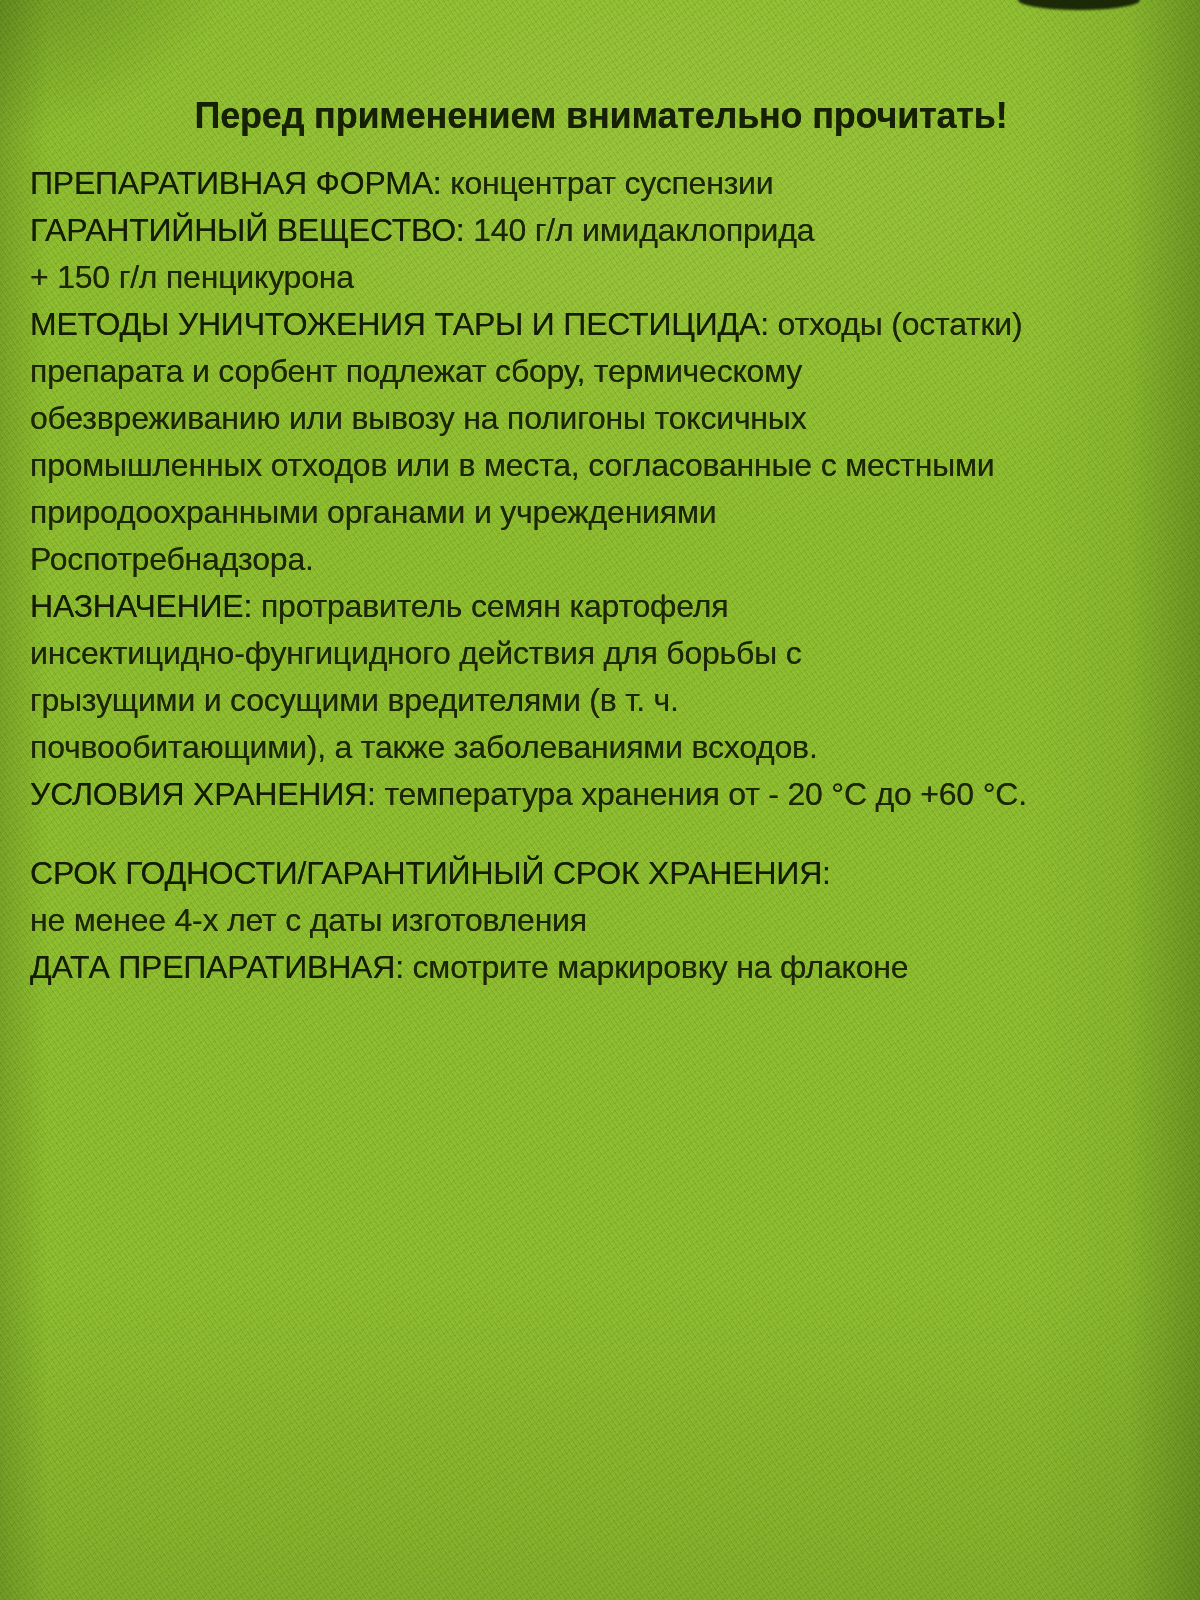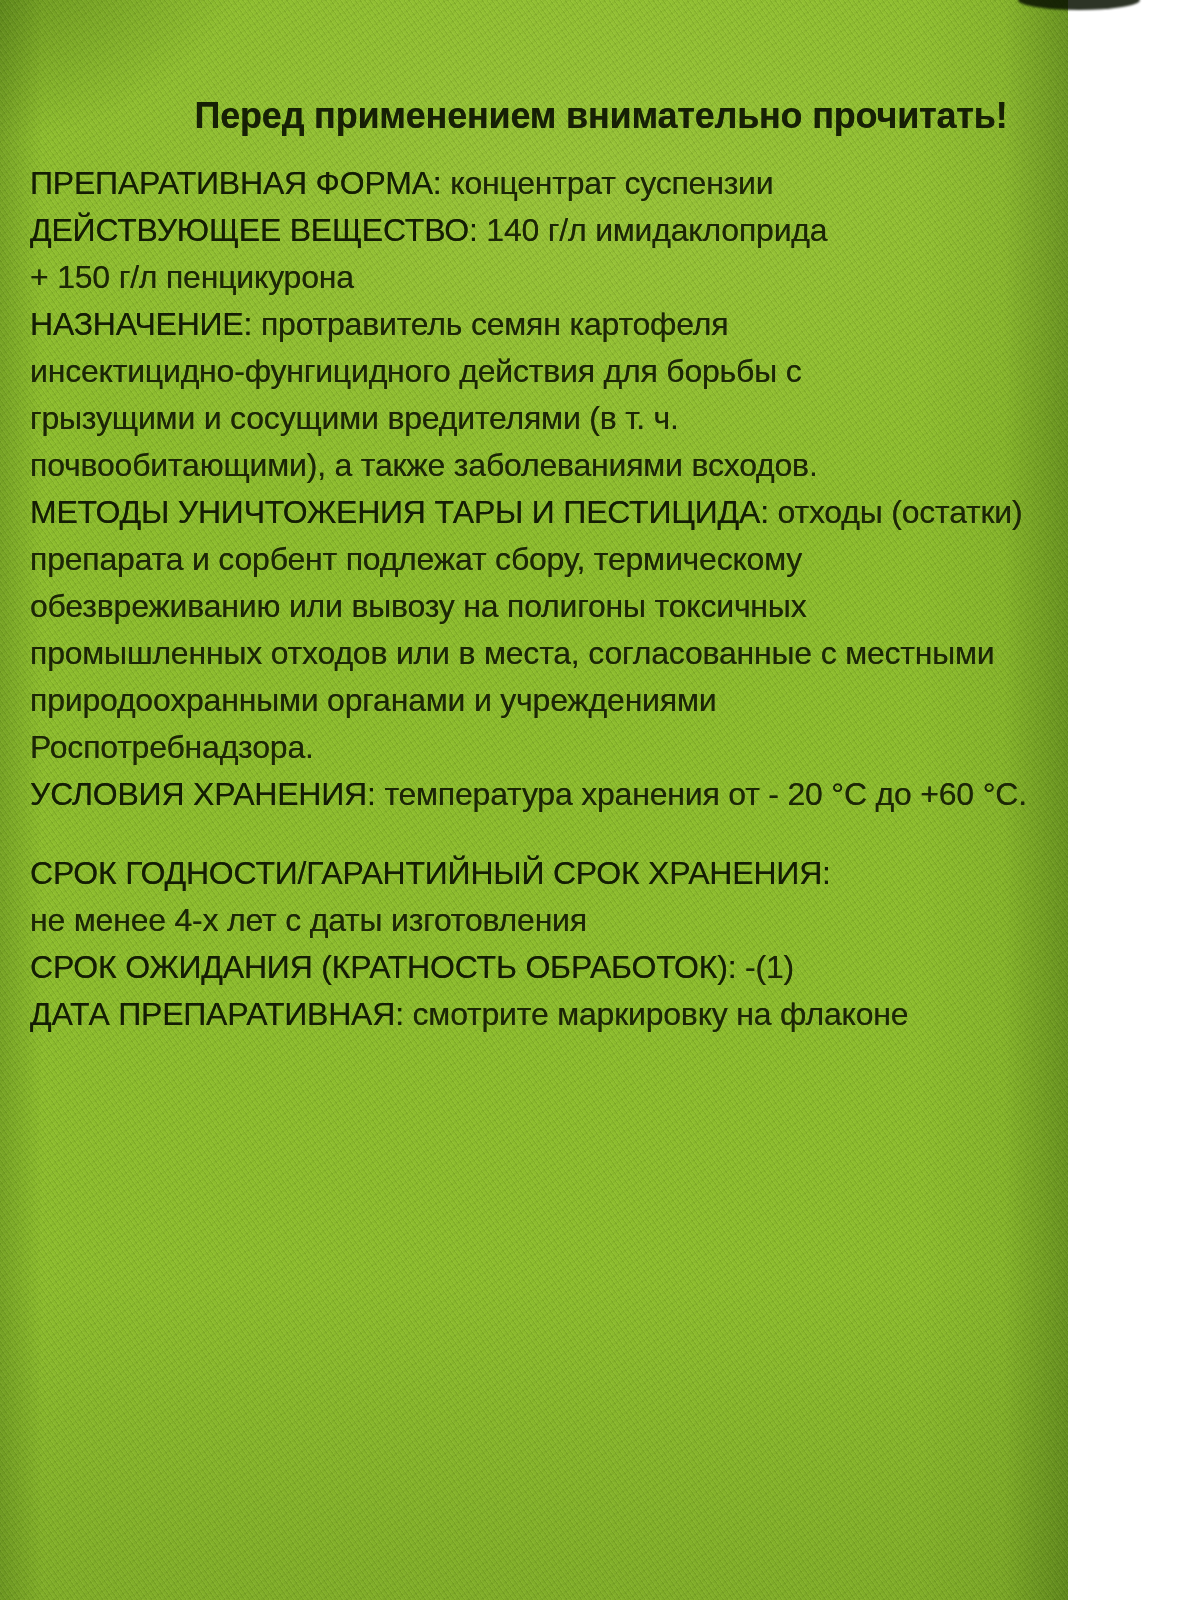--- a/index.html
+++ b/index.html
@@ -5,35 +5,34 @@
   html, body {
     margin: 0;
     padding: 0;
     width: 1200px;
     height: 1600px;
     overflow: hidden;
   }
 
   .label-photo {
     position: relative;
-    width: 1024px;
+    width: 1200px;
     height: 1600px;
     background-color: #8dbd2e;
     background-image:
       
       radial-gradient(ellipse 900px 500px at 55% 12%, rgba(255,255,160,0.10), rgba(255,255,160,0) 70%),
       
       radial-gradient(ellipse 420px 300px at -4% -4%, rgba(25,55,0,0.38), rgba(25,55,0,0) 70%),
       
       linear-gradient(to left, rgba(20,50,0,0.30), rgba(20,50,0,0.06) 6%, rgba(20,50,0,0) 14%),
       
       linear-gradient(to right, rgba(20,50,0,0.18), rgba(20,50,0,0) 4%),
       
       linear-gradient(to bottom, rgba(0,0,0,0) 80%, rgba(20,40,0,0.10) 100%);
-    padding-left: 44px;
   }
 
   
   .texture {
     position: absolute;
     inset: 0;
     background-image:
       repeating-linear-gradient(55deg,
         rgba(30,50,0,0.10) 0px, rgba(30,50,0,0.10) 1px,
         rgba(255,255,180,0.05) 1px, rgba(255,255,180,0.05) 2px,
@@ -113,39 +112,38 @@
 <div class="label-photo">
   <div class="texture"></div>
   <div class="top-notch"></div>
 
   <div class="content">
 
     <h1 class="notice">Перед применением внимательно прочитать!</h1>
 
     <p class="section"><span class="lbl">ПРЕПАРАТИВНАЯ ФОРМА:</span><span class="txt">концентрат суспензии</span></p>
 
-    <p class="section"><span class="lbl">ДЕЙСТВУЮЩЕЕ ВЕЩЕСТВО:</span><span class="txt">140 г/л имидаклоприда
+    <p class="section"><span class="lbl">ГАРАНТИЙНЫЙ ВЕЩЕСТВО:</span><span class="txt">140 г/л имидаклоприда
 + 150 г/л пенцикурона</span></p>
-
-    <p class="section"><span class="lbl">НАЗНАЧЕНИЕ:</span><span class="txt">протравитель семян картофеля
-инсектицидно-фунгицидного действия для борьбы с
-грызущими и сосущими вредителями (в т. ч.
-почвообитающими), а также заболеваниями всходов.</span></p>
 
     <p class="section"><span class="lbl">МЕТОДЫ УНИЧТОЖЕНИЯ ТАРЫ И ПЕСТИЦИДА:</span><span class="txt">отходы (остатки)
 препарата и сорбент подлежат сбору, термическому
 обезвреживанию или вывозу на полигоны токсичных
 промышленных отходов или в места, согласованные с местными
 природоохранными органами и учреждениями
 Роспотребнадзора.</span></p>
 
+    <p class="section"><span class="lbl">НАЗНАЧЕНИЕ:</span><span class="txt">протравитель семян картофеля
+инсектицидно-фунгицидного действия для борьбы с
+грызущими и сосущими вредителями (в т. ч.
+почвообитающими), а также заболеваниями всходов.</span></p>
+
     <p class="section"><span class="lbl">УСЛОВИЯ ХРАНЕНИЯ:</span><span class="txt">температура хранения от - 20 °С до +60 °С.</span></p>
 
 
     <p class="section section-break section-gap"><span class="lbl">СРОК ГОДНОСТИ/ГАРАНТИЙНЫЙ СРОК ХРАНЕНИЯ:</span><span class="txt">не менее 4-х лет с даты изготовления</span></p>
 
-    <p class="section"><span class="lbl">СРОК ОЖИДАНИЯ (КРАТНОСТЬ ОБРАБОТОК):</span><span class="txt">-(1)</span></p>
 
     <p class="section"><span class="lbl">ДАТА ПРЕПАРАТИВНАЯ:</span><span class="txt">смотрите маркировку на флаконе</span></p>
 
 
   </div>
 </div>
 
 </body></html>

